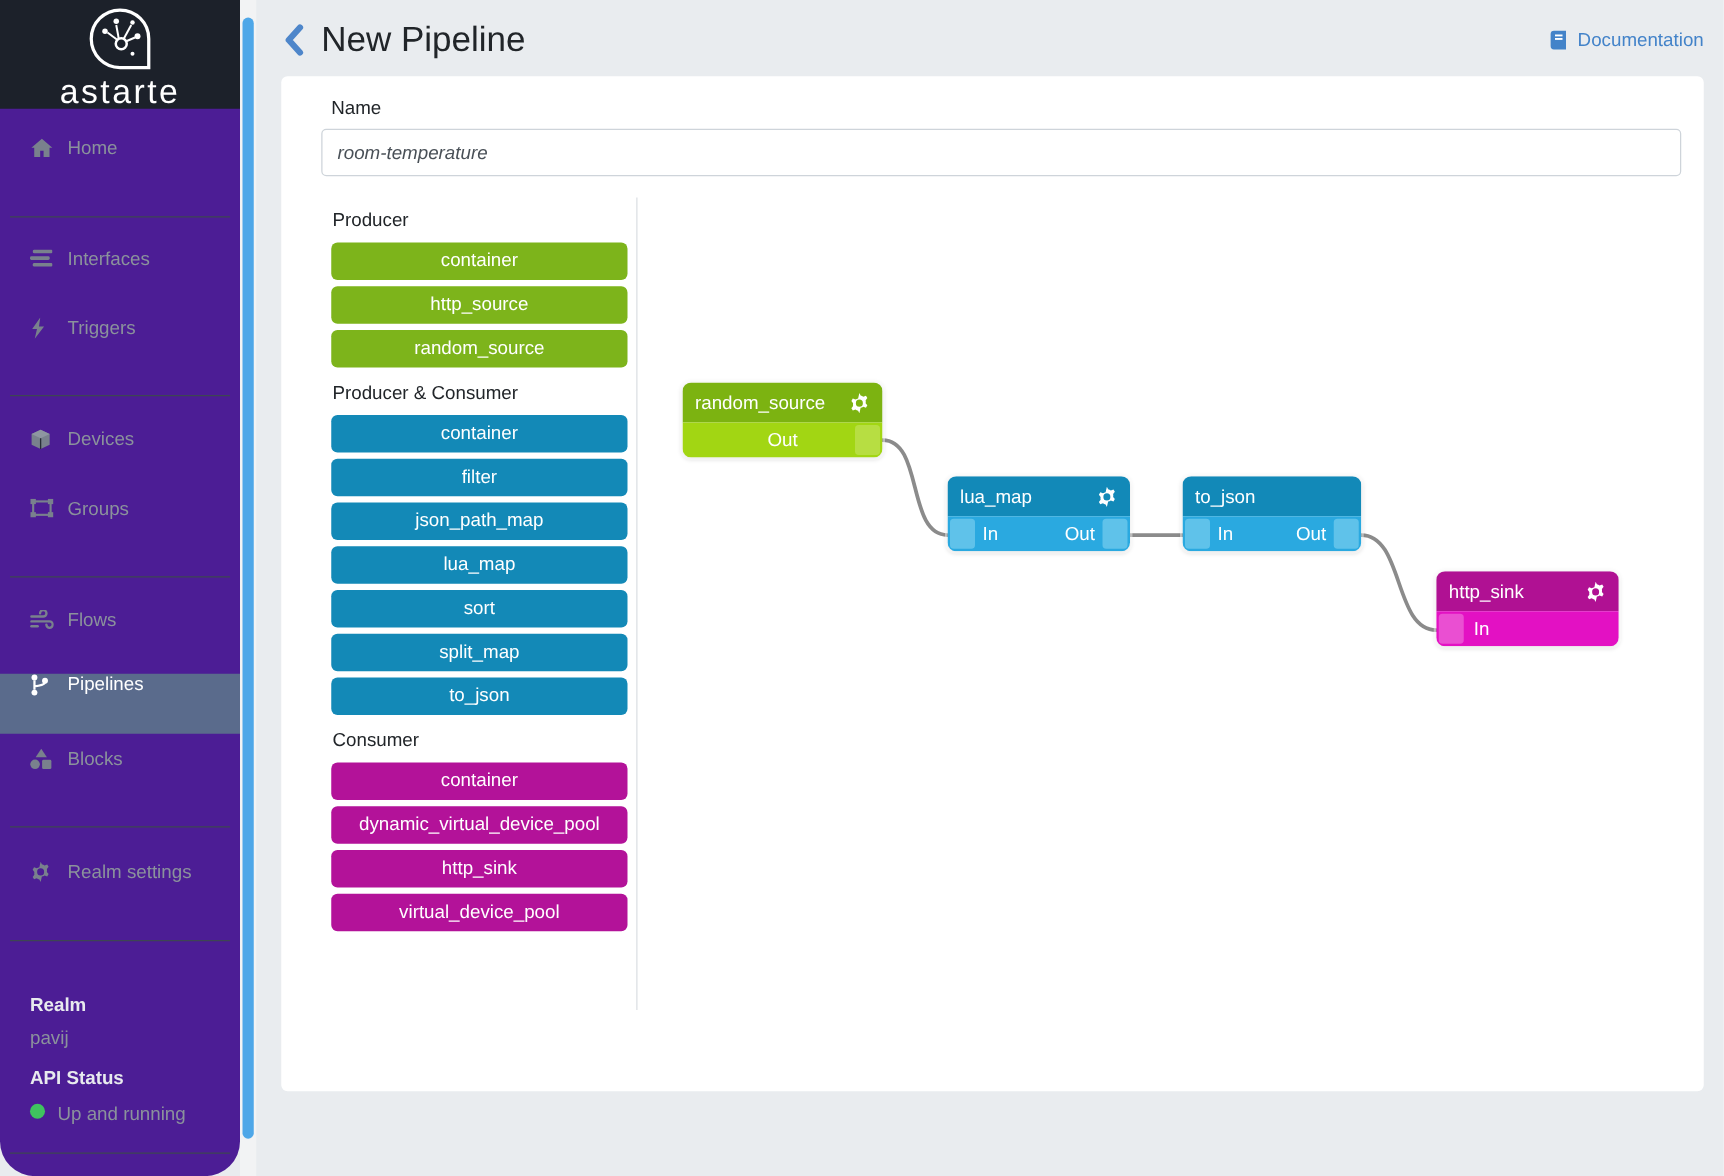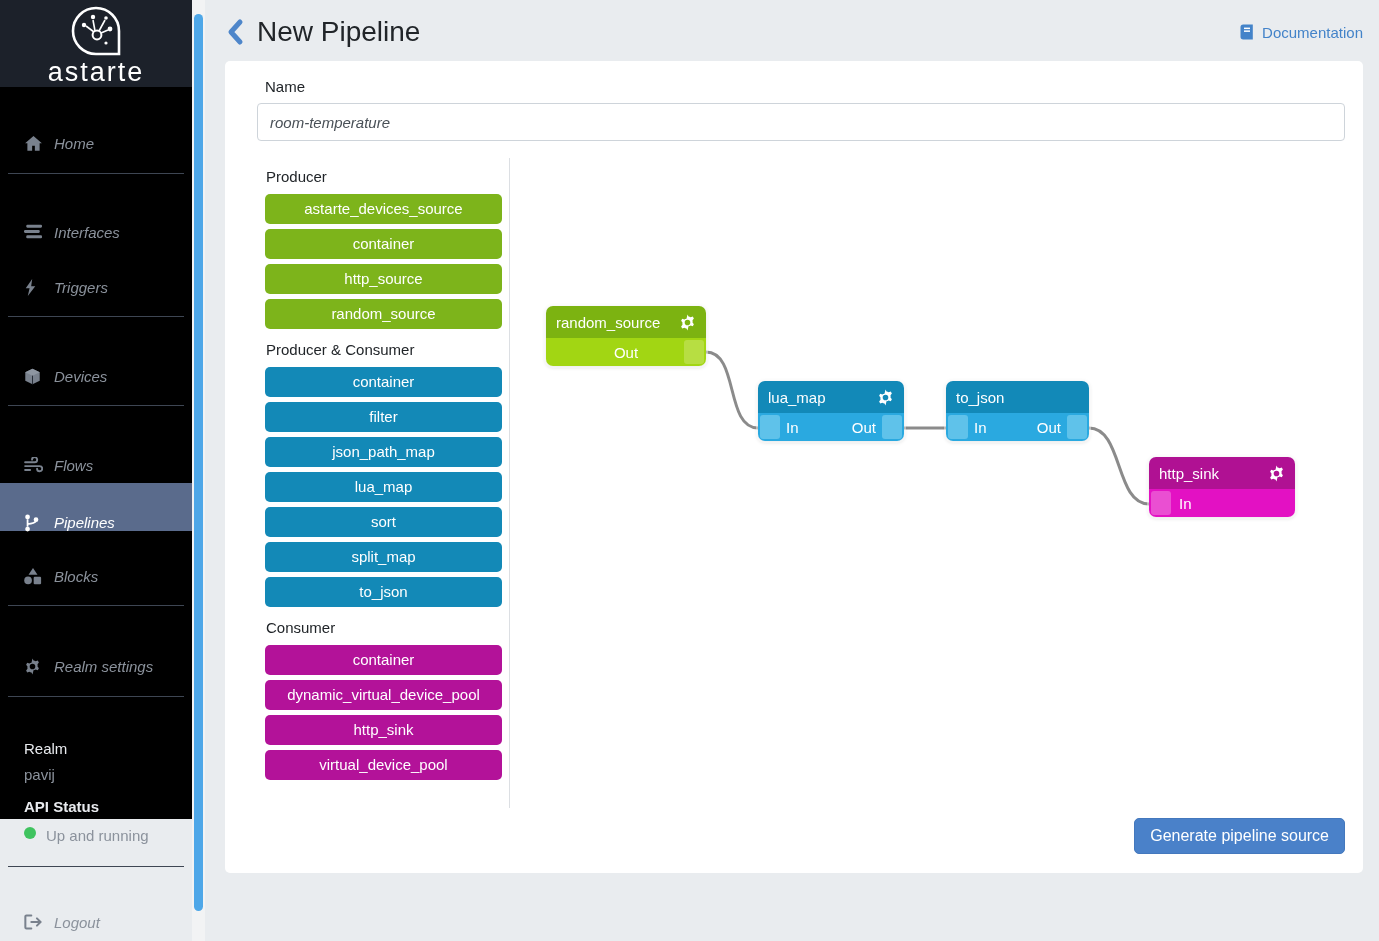--- a/index.html
+++ b/index.html
@@ -1,34 +1,34 @@
 <!DOCTYPE html>
 <html><head>
 <meta charset="utf-8">
 <style>
   * { margin:0; padding:0; box-sizing:border-box; }
   html,body { width:1379px; height:941px; overflow:hidden; }
   body { font-family:"Liberation Sans", sans-serif; background:#e9ecef; position:relative; }
 
   
-  .sidebar { position:absolute; left:0; top:0; width:192px; height:819px; background:#000000; z-index:2; }
+  .sidebar { position:absolute; left:0; top:0; width:192px; height:941px; background:#4c1d95; z-index:2;border-radius:28px; }
   .logo-block { height:87px; background:#1c212a; display:flex; flex-direction:column; align-items:center; justify-content:center; cursor:pointer; }
   .logo-mark { margin-top:4px; }
   .logo-text { color:#fff; font-size:27px; font-weight:300; letter-spacing:2px; line-height:1; margin-top:-2px; }
   .side-nav { padding-top:23px; }
-  .nav-item { height:42px; display:flex; align-items:flex-end; padding-left:24px; color:#8b929c; font-size:15px; cursor:pointer;font-style:italic; }
+  .nav-item { height:42px; display:flex; align-items:flex-start; padding-left:24px; color:#8b929c; font-size:15px; cursor:pointer; }
   .nav-item .nico { width:19px; height:17px; margin-right:11px; flex:0 0 auto; }
   .nav-item svg { display:block; }
   .nav-item.selected { background:#5a6b8c; color:#ffffff; height:48px; }
   .sep { border-top:1px solid #3e4653; margin:0 8px; }
   .m21{margin-top:21px}.m25{margin-top:25px}.m13{margin-top:13px}.m20{margin-top:20px}
   .m26{margin-top:26px}.m14{margin-top:14px}.m9{margin-top:9px}.m12{margin-top:12px}
   .m27{margin-top:27px}.m18{margin-top:18px}.m22{margin-top:22px}
   .realm-block { padding-left:24px; }
-  .realm-title { color:#e8eaee; font-weight:normal; font-size:15px; line-height:20px;margin-top:42px; }
+  .realm-title { color:#e8eaee; font-weight:bold; font-size:15px; line-height:20px;margin-top:42px; }
   .realm-val { color:#8b929c; font-size:15px; line-height:20px; margin-top:6px; }
   .api-title { color:#e8eaee; font-weight:bold; font-size:15px; line-height:20px; margin-top:12px; }
   .status-row { display:flex; align-items:flex-start; margin-top:10px; }
   .status-dot { width:12px; height:12px; border-radius:50%; background:#3fc35f; margin-right:10px; }
   .status-text { color:#8b929c; font-size:15px; }
 
   
   .scroll-track { position:absolute; left:192px; top:0; width:13px; height:941px; background:#f2f3f4; z-index:3; }
   .scroll-thumb { position:absolute; left:2px; top:14px; width:9px; height:897px; background:#4ea7e8; border-radius:5px; }
 
@@ -133,20 +133,32 @@
     <div class="sep m20"></div>
     <div class="nav-item m26">
       <span class="nico">
         <svg width="17" height="17" viewBox="0 0 16 16">
             <path d="M8 .8 14.8 4v8L8 15.2 1.2 12V4z" fill="#79818d"></path>
             <path d="M8 .8 14.8 4 8 7.2 1.2 4z" fill="#8e96a1"></path>
             <line x1="8" y1="7.2" x2="8" y2="15.2" stroke="#272d37" stroke-width="1"></line>
           </svg>
       </span>
       <span>Devices</span>
+    </div>
+    <div class="nav-item m14">
+      <span class="nico">
+        <svg width="19" height="15" viewBox="0 0 17 14">
+            <rect x="2" y="2" width="13" height="10" fill="none" stroke="#79818d" stroke-width="1.6"></rect>
+            <rect x="0" y="0" width="4" height="4" fill="#79818d"></rect>
+            <rect x="13" y="0" width="4" height="4" fill="#79818d"></rect>
+            <rect x="0" y="10" width="4" height="4" fill="#79818d"></rect>
+            <rect x="13" y="10" width="4" height="4" fill="#79818d"></rect>
+          </svg>
+      </span>
+      <span>Groups</span>
     </div>
     <div class="sep m20"></div>
     <div class="nav-item m26">
       <span class="nico">
         <svg width="19" height="16" viewBox="0 0 17 14" fill="none" stroke="#79818d" stroke-width="1.7" stroke-linecap="round">
             <path d="M1 4.5h8.5a2.3 2.3 0 1 0-2.3-2.3"></path>
             <path d="M1 8h13a2.3 2.3 0 1 1-2.3 2.3"></path>
             <path d="M1 11.5h4.5"></path>
           </svg>
       </span>
@@ -230,21 +242,20 @@
   </div>
 
   <div class="card">
     <div class="name-label">Name</div>
     <input class="name-input" type="text" value="room-temperature" style="">
 
     <div class="editor">
 
       <div class="palette">
         <div class="pal-heading first">Producer</div>
-        <div class="pal-btn pal-green">astarte_devices_source</div>
         <div class="pal-btn pal-green">container</div>
         <div class="pal-btn pal-green">http_source</div>
         <div class="pal-btn pal-green">random_source</div>
 
         <div class="pal-heading">Producer &amp; Consumer</div>
         <div class="pal-btn pal-blue">container</div>
         <div class="pal-btn pal-blue">filter</div>
         <div class="pal-btn pal-blue">json_path_map</div>
         <div class="pal-btn pal-blue">lua_map</div>
         <div class="pal-btn pal-blue">sort</div>
@@ -319,17 +330,14 @@
             </span>
           </div>
           <div class="node-body one-in">
             <span class="port port-in"></span>
             <span>In</span>
           </div>
         </div>
       </div>
     </div>
 
-    <div class="card-footer">
-      <button class="generate-btn">Generate pipeline source</button>
-    </div>
   </div>
 </div>
 
 </body></html>

